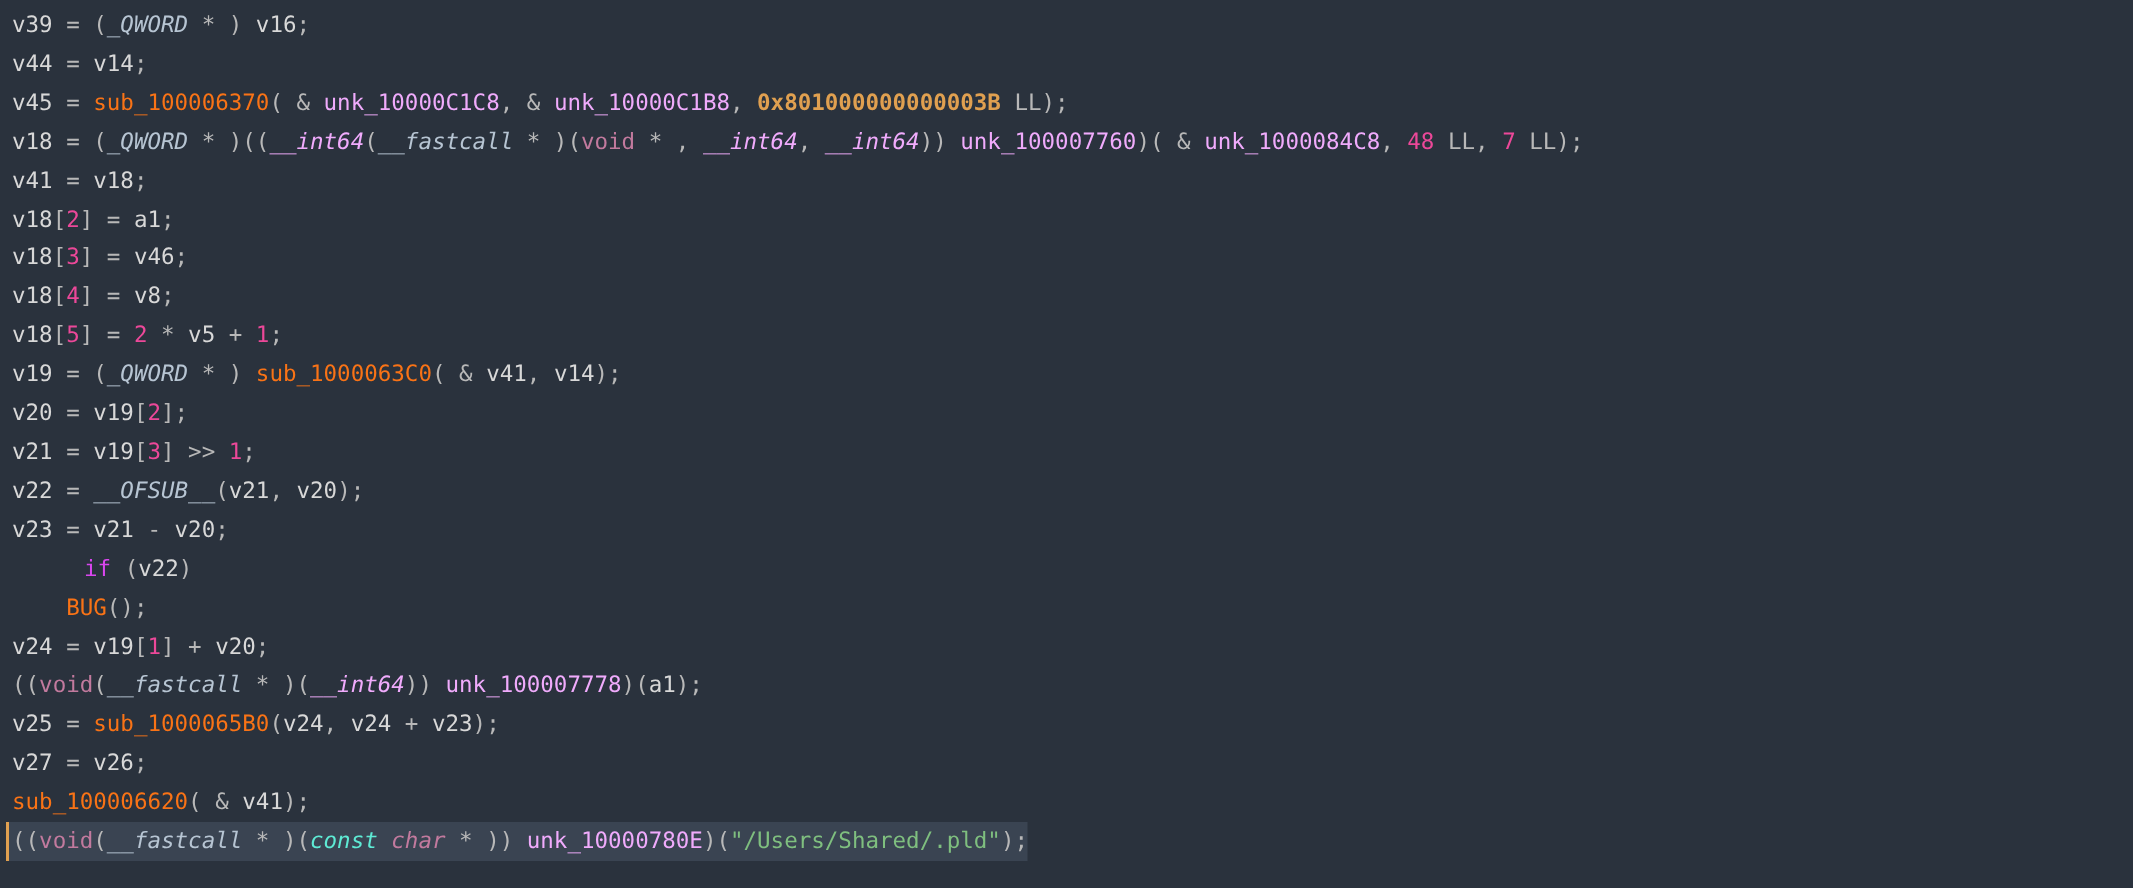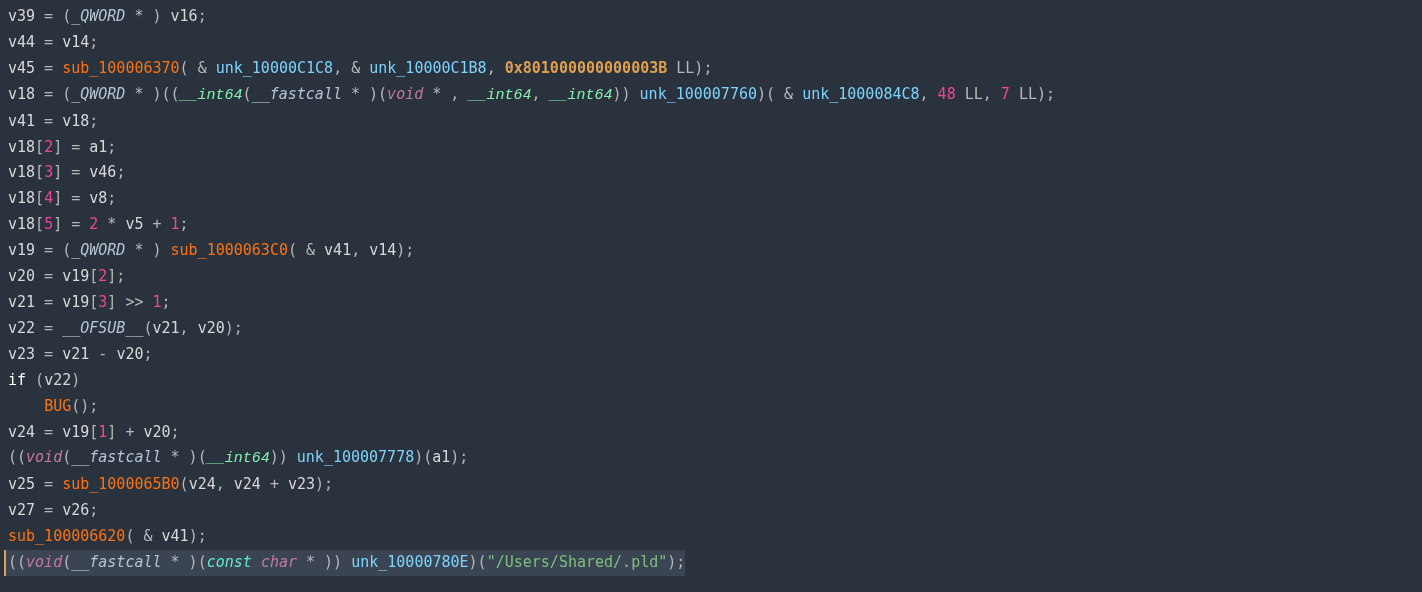--- a/index.html
+++ b/index.html
@@ -2,27 +2,27 @@
 <html><head>
 <meta charset="utf-8">
 <style>
   html,body{margin:0;padding:0;background:#2a323d;color:#b8b8b8;font-family:Menlo,Consolas,'DejaVu Sans Mono',monospace;font-size:15px;line-height:25.9px;}
   .code{padding:4px 4px 8px 8px;white-space:pre;}
   .ln{display:block;}
   
   .tk-var{color:#d8d8d8;}
   .tk-op{color:#b8b8b8;}
   .tk-type{color:#b7c5d3;font-style:italic;}
-  .tk-int64{color:#86efac;font-style:italic;font-family:Liberation Mono, monospace;}
+  .tk-int64{color:#f0abfc;font-style:italic;}
   .tk-num{color:#ec4899;}
   .tk-hex{color:#e0a050;font-weight:bold;}
   .tk-sub{color:#f97316;}
-  .tk-void{color:#c27a9e;font-style:italic;}
-  .tk-kw{color:#ffffff;}
-  .tk-unk{color:#7dd3fc;}
+  .tk-void{color:#c27a9e;}
+  .tk-kw{color:#d946ef;margin-left:48px;}
+  .tk-unk{color:#f0abfc;}
   .tk-str{color:#7fbf7f;}
   .tk-const{color:#5eead4;font-style:italic;}
   .tk-char{color:#c27a9e;font-style:italic;text-align:right;}
   .hl{display:inline-block;background:#3a4452;border-left:2px solid #e0a050;padding-left:2px;margin-left:-4px;}
 </style>
 </head>
 <body>
 
 <div class="code" id="code-root"><span class="ln"><span class="tk-var">v39</span><span class="tk-op"> = (</span><span class="tk-type">_QWORD</span><span class="tk-op"> * ) </span><span class="tk-var">v16</span><span class="tk-op">;</span></span><span class="ln"><span class="tk-var">v44</span><span class="tk-op"> = </span><span class="tk-var">v14</span><span class="tk-op">;</span></span><span class="ln"><span class="tk-var">v45</span><span class="tk-op"> = </span><span class="tk-sub">sub_100006370</span><span class="tk-op">( &amp; </span><span class="tk-unk">unk_10000C1C8</span><span class="tk-op">, &amp; </span><span class="tk-unk">unk_10000C1B8</span><span class="tk-op">, </span><span class="tk-hex">0x801000000000003B</span><span class="tk-op"> LL);</span></span><span class="ln"><span class="tk-var">v18</span><span class="tk-op"> = (</span><span class="tk-type">_QWORD</span><span class="tk-op"> * )((</span><span class="tk-int64">__int64</span><span class="tk-op">(</span><span class="tk-type">__fastcall</span><span class="tk-op"> * )(</span><span class="tk-void">void</span><span class="tk-op"> * , </span><span class="tk-int64">__int64</span><span class="tk-op">, </span><span class="tk-int64">__int64</span><span class="tk-op">)) </span><span class="tk-unk">unk_100007760</span><span class="tk-op">)( &amp; </span><span class="tk-unk">unk_1000084C8</span><span class="tk-op">, </span><span class="tk-num">48</span><span class="tk-op"> LL, </span><span class="tk-num">7</span><span class="tk-op"> LL);</span></span><span class="ln"><span class="tk-var">v41</span><span class="tk-op"> = </span><span class="tk-var">v18</span><span class="tk-op">;</span></span><span class="ln"><span class="tk-var">v18</span><span class="tk-op">[</span><span class="tk-num">2</span><span class="tk-op">] = </span><span class="tk-var">a1</span><span class="tk-op">;</span></span><span class="ln"><span class="tk-var">v18</span><span class="tk-op">[</span><span class="tk-num">3</span><span class="tk-op">] = </span><span class="tk-var">v46</span><span class="tk-op">;</span></span><span class="ln"><span class="tk-var">v18</span><span class="tk-op">[</span><span class="tk-num">4</span><span class="tk-op">] = </span><span class="tk-var">v8</span><span class="tk-op">;</span></span><span class="ln"><span class="tk-var">v18</span><span class="tk-op">[</span><span class="tk-num">5</span><span class="tk-op">] = </span><span class="tk-num">2</span><span class="tk-op"> * </span><span class="tk-var">v5</span><span class="tk-op"> + </span><span class="tk-num">1</span><span class="tk-op">;</span></span><span class="ln"><span class="tk-var">v19</span><span class="tk-op"> = (</span><span class="tk-type">_QWORD</span><span class="tk-op"> * ) </span><span class="tk-sub">sub_1000063C0</span><span class="tk-op">( &amp; </span><span class="tk-var">v41</span><span class="tk-op">, </span><span class="tk-var">v14</span><span class="tk-op">);</span></span><span class="ln"><span class="tk-var">v20</span><span class="tk-op"> = </span><span class="tk-var">v19</span><span class="tk-op">[</span><span class="tk-num">2</span><span class="tk-op">];</span></span><span class="ln"><span class="tk-var">v21</span><span class="tk-op"> = </span><span class="tk-var">v19</span><span class="tk-op">[</span><span class="tk-num">3</span><span class="tk-op">] &gt;&gt; </span><span class="tk-num">1</span><span class="tk-op">;</span></span><span class="ln"><span class="tk-var">v22</span><span class="tk-op"> = </span><span class="tk-type">__OFSUB__</span><span class="tk-op">(</span><span class="tk-var">v21</span><span class="tk-op">, </span><span class="tk-var">v20</span><span class="tk-op">);</span></span><span class="ln"><span class="tk-var">v23</span><span class="tk-op"> = </span><span class="tk-var">v21</span><span class="tk-op"> - </span><span class="tk-var">v20</span><span class="tk-op">;</span></span><span class="ln"><span class="tk-kw">if</span><span class="tk-op"> (</span><span class="tk-var">v22</span><span class="tk-op">)</span></span><span class="ln"><span class="tk-op">    </span><span class="tk-sub">BUG</span><span class="tk-op">();</span></span><span class="ln"><span class="tk-var">v24</span><span class="tk-op"> = </span><span class="tk-var">v19</span><span class="tk-op">[</span><span class="tk-num">1</span><span class="tk-op">] + </span><span class="tk-var">v20</span><span class="tk-op">;</span></span><span class="ln"><span class="tk-op">((</span><span class="tk-void">void</span><span class="tk-op">(</span><span class="tk-type">__fastcall</span><span class="tk-op"> * )(</span><span class="tk-int64">__int64</span><span class="tk-op">)) </span><span class="tk-unk">unk_100007778</span><span class="tk-op">)(</span><span class="tk-var">a1</span><span class="tk-op">);</span></span><span class="ln"><span class="tk-var">v25</span><span class="tk-op"> = </span><span class="tk-sub">sub_1000065B0</span><span class="tk-op">(</span><span class="tk-var">v24</span><span class="tk-op">, </span><span class="tk-var">v24</span><span class="tk-op"> + </span><span class="tk-var">v23</span><span class="tk-op">);</span></span><span class="ln"><span class="tk-var">v27</span><span class="tk-op"> = </span><span class="tk-var">v26</span><span class="tk-op">;</span></span><span class="ln"><span class="tk-sub">sub_100006620</span><span class="tk-op">( &amp; </span><span class="tk-var">v41</span><span class="tk-op">);</span></span><span class="ln"><span class="hl"><span class="tk-op">((</span><span class="tk-void">void</span><span class="tk-op">(</span><span class="tk-type">__fastcall</span><span class="tk-op"> * )(</span><span class="tk-const">const</span><span class="tk-op"> </span><span class="tk-char">char</span><span class="tk-op"> * )) </span><span class="tk-unk">unk_10000780E</span><span class="tk-op">)(</span><span class="tk-str">"/Users/Shared/.pld"</span><span class="tk-op">);</span></span></span></div>
 

